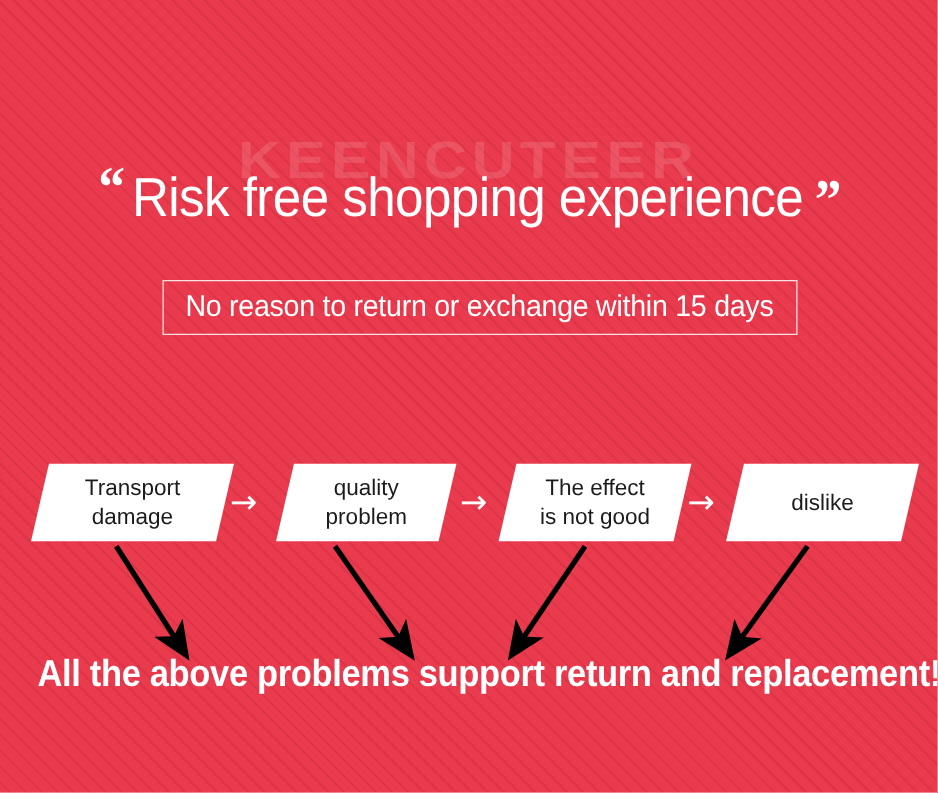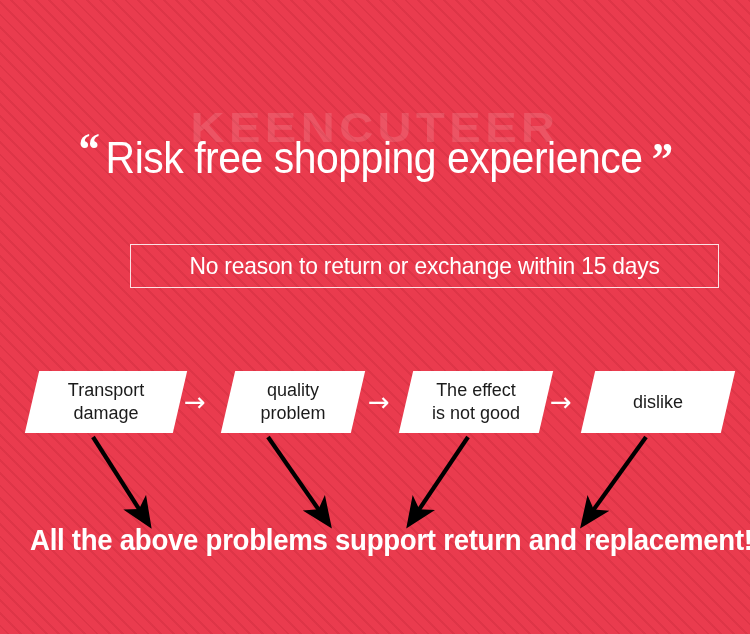--- a/index.html
+++ b/index.html
@@ -86,28 +86,27 @@
   }
   #headline .htext {
     letter-spacing: -0.5px;
   }
 
   
   #subtitle-box {
     position: absolute;
     left: 130px;
     top: 224px;
-    width: 589px;
+    width: 508px;
     height: 44px;
     border: 1px solid rgba(255,255,255,0.85);
     box-sizing: border-box;
     display: flex;
     align-items: center;
     justify-content: center;
-    margin-top: 20px;
   }
   #subtitle-text {
     color: #ffffff;
     font-family: "Liberation Sans", sans-serif;
     font-size: 24px;
     line-height: 28px;
     white-space: nowrap;
     transform: scaleX(0.95);
     letter-spacing: -0.2px;
   }

